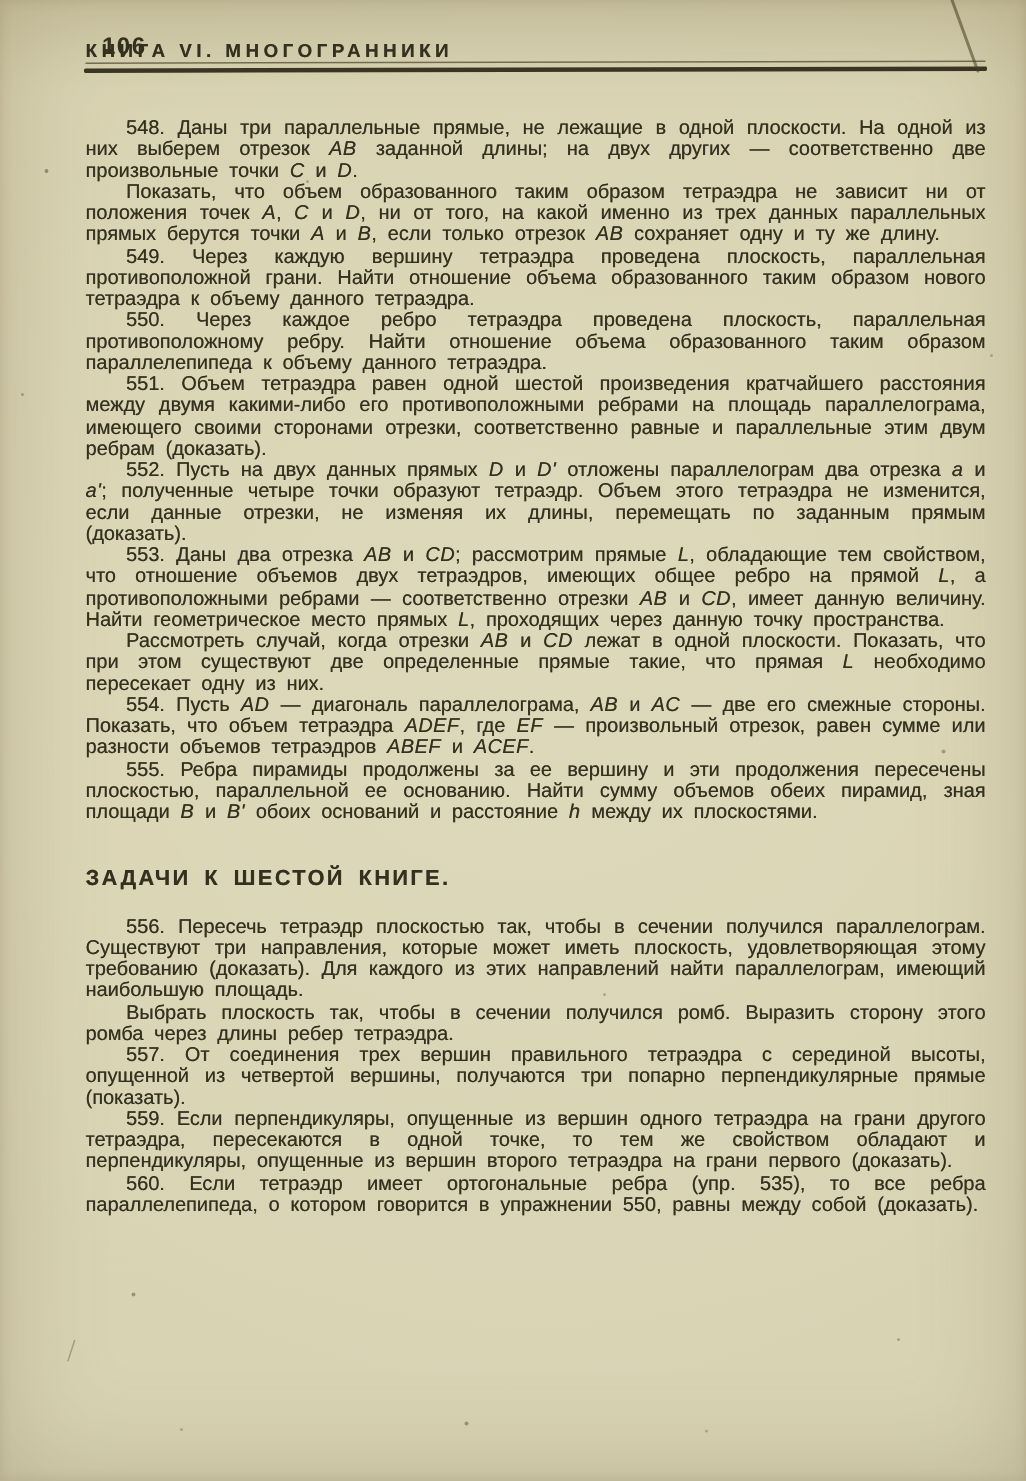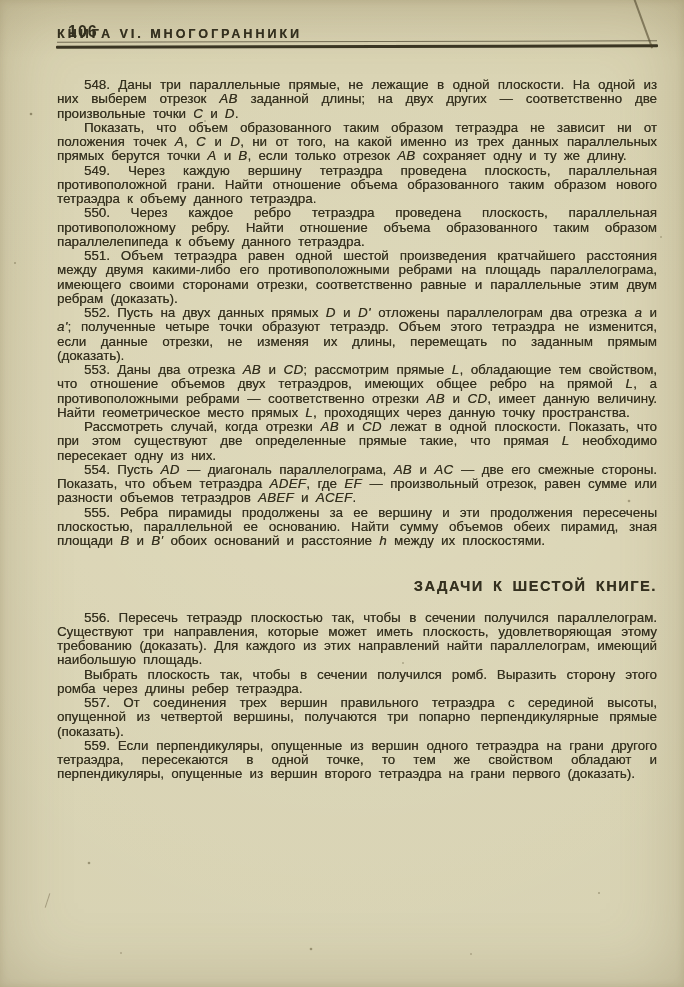--- a/index.html
+++ b/index.html
@@ -38,21 +38,21 @@
   .text-block {
     position: absolute; left: 57px; top: 78px; width: 600px;
     font-size: 13.3px; line-height: 14.25px;
     text-align: justify; word-spacing: 3.5px;
     text-shadow: 0.2px 0.2px 0.35px rgba(60,55,35,0.75);
   }
   .para { margin: 0; text-indent: 27px; }
   .para i { font-style: italic; letter-spacing: 0.3px; }
   .section-heading {
     margin: 31px 0 17px 0;
-    text-align: right; text-indent: 0;
+    text-align: left; text-indent: 0;
     font-size: 14.5px; font-weight: bold; letter-spacing: 1.6px;
   }
   .scratch-tr {
     position: absolute; left: 642px; top: -4px; width: 1.6px; height: 54px;
     background: rgba(70,60,35,0.55); transform: rotate(-20deg); border-radius: 1px;
   }
   .scratch-bl {
     position: absolute; left: 47px; top: 893px; width: 1.3px; height: 15px;
     background: rgba(85,72,45,0.38); transform: rotate(18deg);
   }
@@ -98,20 +98,21 @@
         <p class="para"><span>Рассмотреть случай, когда отрезки </span><i>AB</i><span> и </span><i>CD</i><span> лежат в одной плоскости. Показать, что при этом существуют две определенные прямые такие, что прямая </span><i>L</i><span> необходимо пересекает одну из них.</span></p>
         <p class="para"><span>554. Пусть </span><i>AD</i><span> — диагональ параллелограма, </span><i>AB</i><span> и </span><i>AC</i><span> — две его смежные стороны. Показать, что объем тетраэдра </span><i>ADEF</i><span>, где </span><i>EF</i><span> — произвольный отрезок, равен сумме или разности объемов тетраэдров </span><i>ABEF</i><span> и </span><i>ACEF</i><span>.</span></p>
         <p class="para"><span>555. Ребра пирамиды продолжены за ее вершину и эти продолжения пересечены плоскостью, параллельной ее основанию. Найти сумму объемов обеих пирамид, зная площади </span><i>B</i><span> и </span><i>B'</i><span> обоих оснований и расстояние </span><i>h</i><span> между их плоскостями.</span></p>
       </div>
     <h2 class="section-heading">ЗАДАЧИ К ШЕСТОЙ КНИГЕ.</h2>
     <div id="problems-part2">
         <p class="para"><span>556. Пересечь тетраэдр плоскостью так, чтобы в сечении получился параллелограм. Существуют три направления, которые может иметь плоскость, удовлетворяющая этому требованию (доказать). Для каждого из этих направлений найти параллелограм, имеющий наибольшую площадь.</span></p>
         <p class="para"><span>Выбрать плоскость так, чтобы в сечении получился ромб. Выразить сторону этого ромба через длины ребер тетраэдра.</span></p>
         <p class="para"><span>557. От соединения трех вершин правильного тетраэдра с серединой высоты, опущенной из четвертой вершины, получаются три попарно перпендикулярные прямые (показать).</span></p>
         <p class="para"><span>559. Если перпендикуляры, опущенные из вершин одного тетраэдра на грани другого тетраэдра, пересекаются в одной точке, то тем же свойством обладают и перпендикуляры, опущенные из вершин второго тетраэдра на грани первого (доказать).</span></p>
+        <p class="para"><span>560. Если тетраэдр имеет ортогональные ребра (упр. 535), то все ребра параллелепипеда, о котором говорится в упражнении 550, равны между собой (доказать).</span></p>
       </div>
   </div>
 
   <div class="scratch-tr"></div>
   <div class="scratch-bl"></div>
   <div class="specks"></div>
 
 </div>
 
 </body></html>

